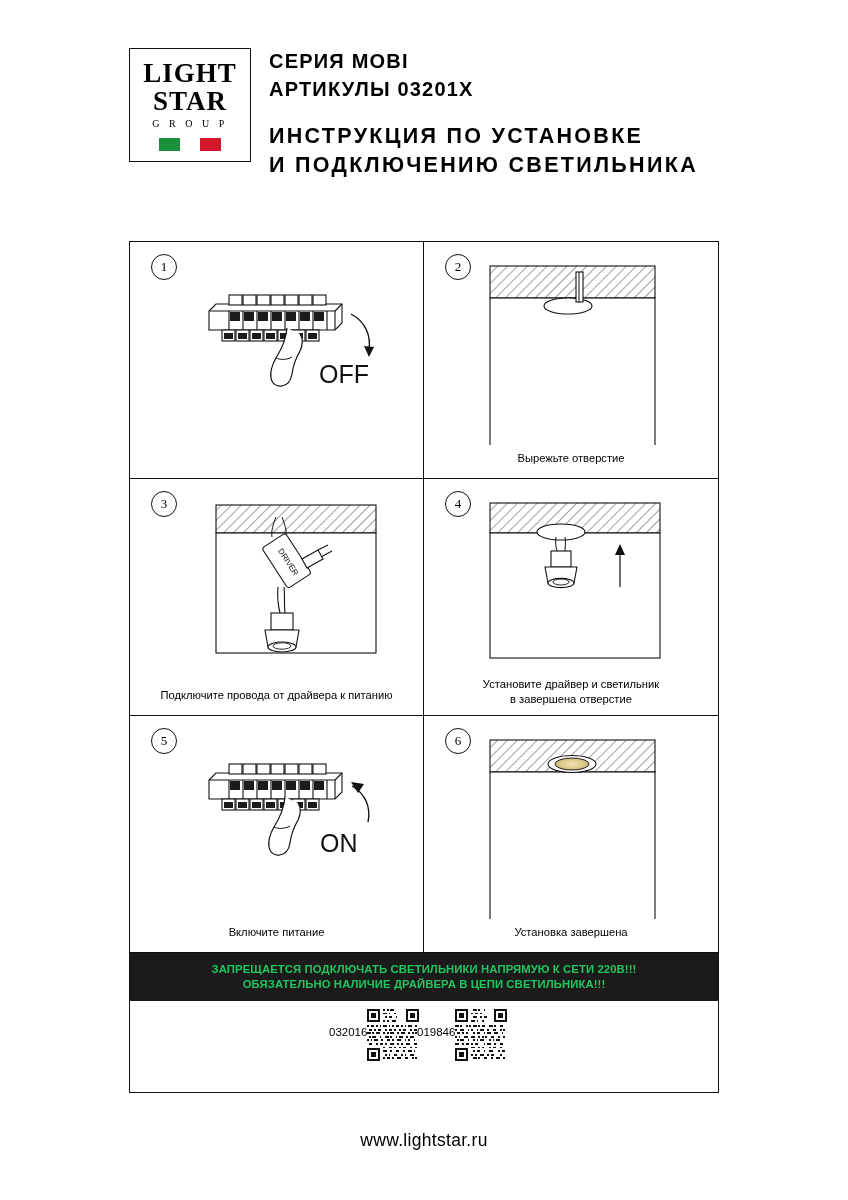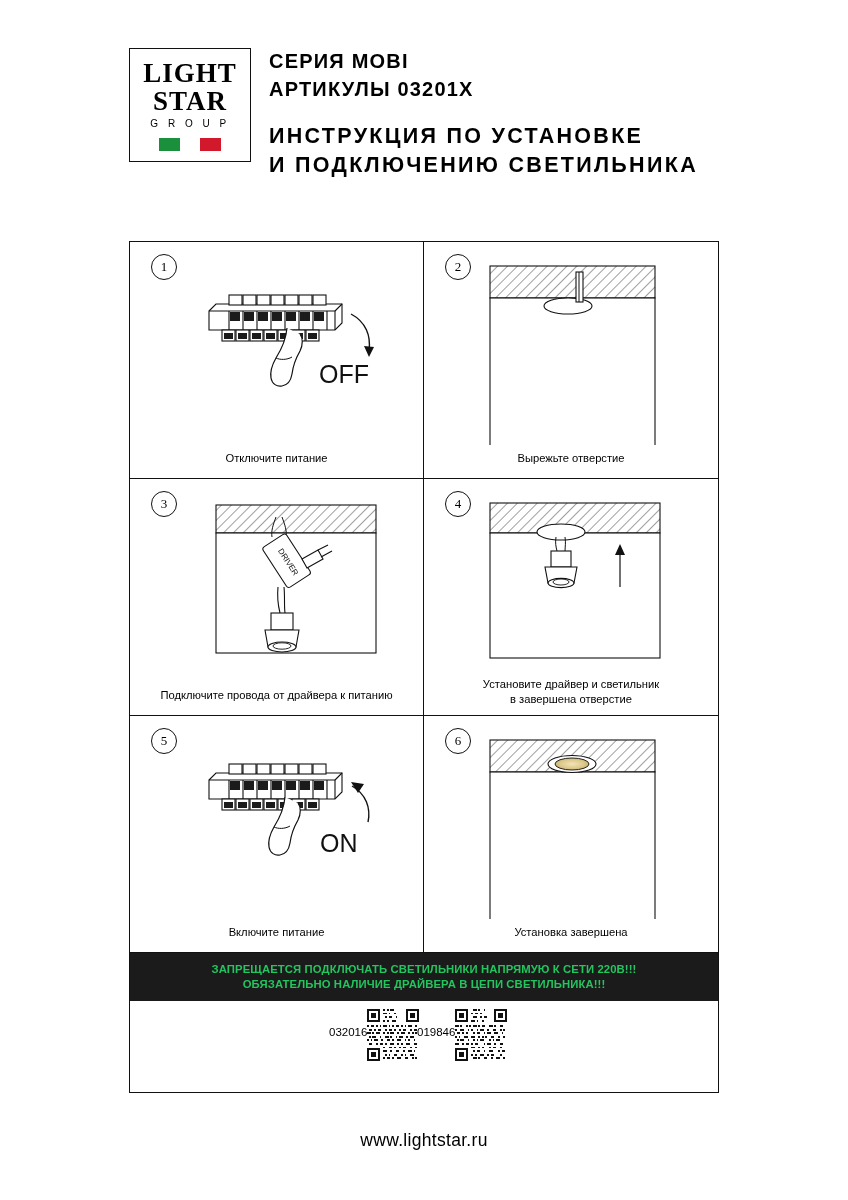--- a/index.html
+++ b/index.html
@@ -25,21 +25,21 @@
     font-family:"Liberation Serif", serif;
     font-weight:bold;font-size:27px;letter-spacing:1px;line-height:1;
     margin-bottom:1px;
   }
   .logo-star{
     font-family:"Liberation Serif", serif;
     font-weight:bold;font-size:27px;letter-spacing:1px;line-height:1;
     margin-bottom:4px;
   }
   .logo-group{
-    font-family:Liberation Sans, sans-serif;
+    font-family:Liberation Serif, serif;
     font-size:10px;letter-spacing:3.5px;line-height:1;margin-bottom:9px;
   }
   .flag{width:62px;height:13px;display:flex;border:0;}
   .flag i{display:block;flex:1 1 33.33%;height:100%;}
 
   .title-block{
     position:absolute;left:140px;top:0;width:450px;text-align:left;
   }
   .series{
     font-weight:bold;font-size:20px;letter-spacing:1.2px;line-height:26px;
@@ -194,21 +194,20 @@
 
               <path d="M157 78 C156 90 151 100 146 108 C142 115 140 122 141 128 C142 134 147 137 152 136 C158 135 161 130 162 124 C163 116 166 108 170 101 C173 95 173 88 170 84" stroke="#111" stroke-width="1.2" fill="#fff"></path>
               <path d="M146 108 C150 110 157 110 162 107" stroke="#111" stroke-width="1"></path>
 
               <path d="M221 64 C236 72 241 86 239 100" stroke="#111" stroke-width="1.4" fill="none"></path>
               <path d="M234 96 L239 107 L244 97 Z" fill="#111" stroke="none"></path>
             </g>
             <text class="offtxt" x="189" y="133" fill="#111">OFF</text>
           </svg>
         </div>
-        <div class="cap">Отключите питание</div>
       </div>
 
       <div class="cell">
         <div class="num">2</div>
         <div class="art">
           <svg viewBox="0 0 294 195" width="294" height="195">
             <defs>
               <pattern id="hatch2" width="7" height="7" patternTransform="rotate(45)" patternUnits="userSpaceOnUse">
                 <line x1="0" y1="0" x2="0" y2="7" stroke="#111" stroke-width="0.8"></line>
               </pattern>

